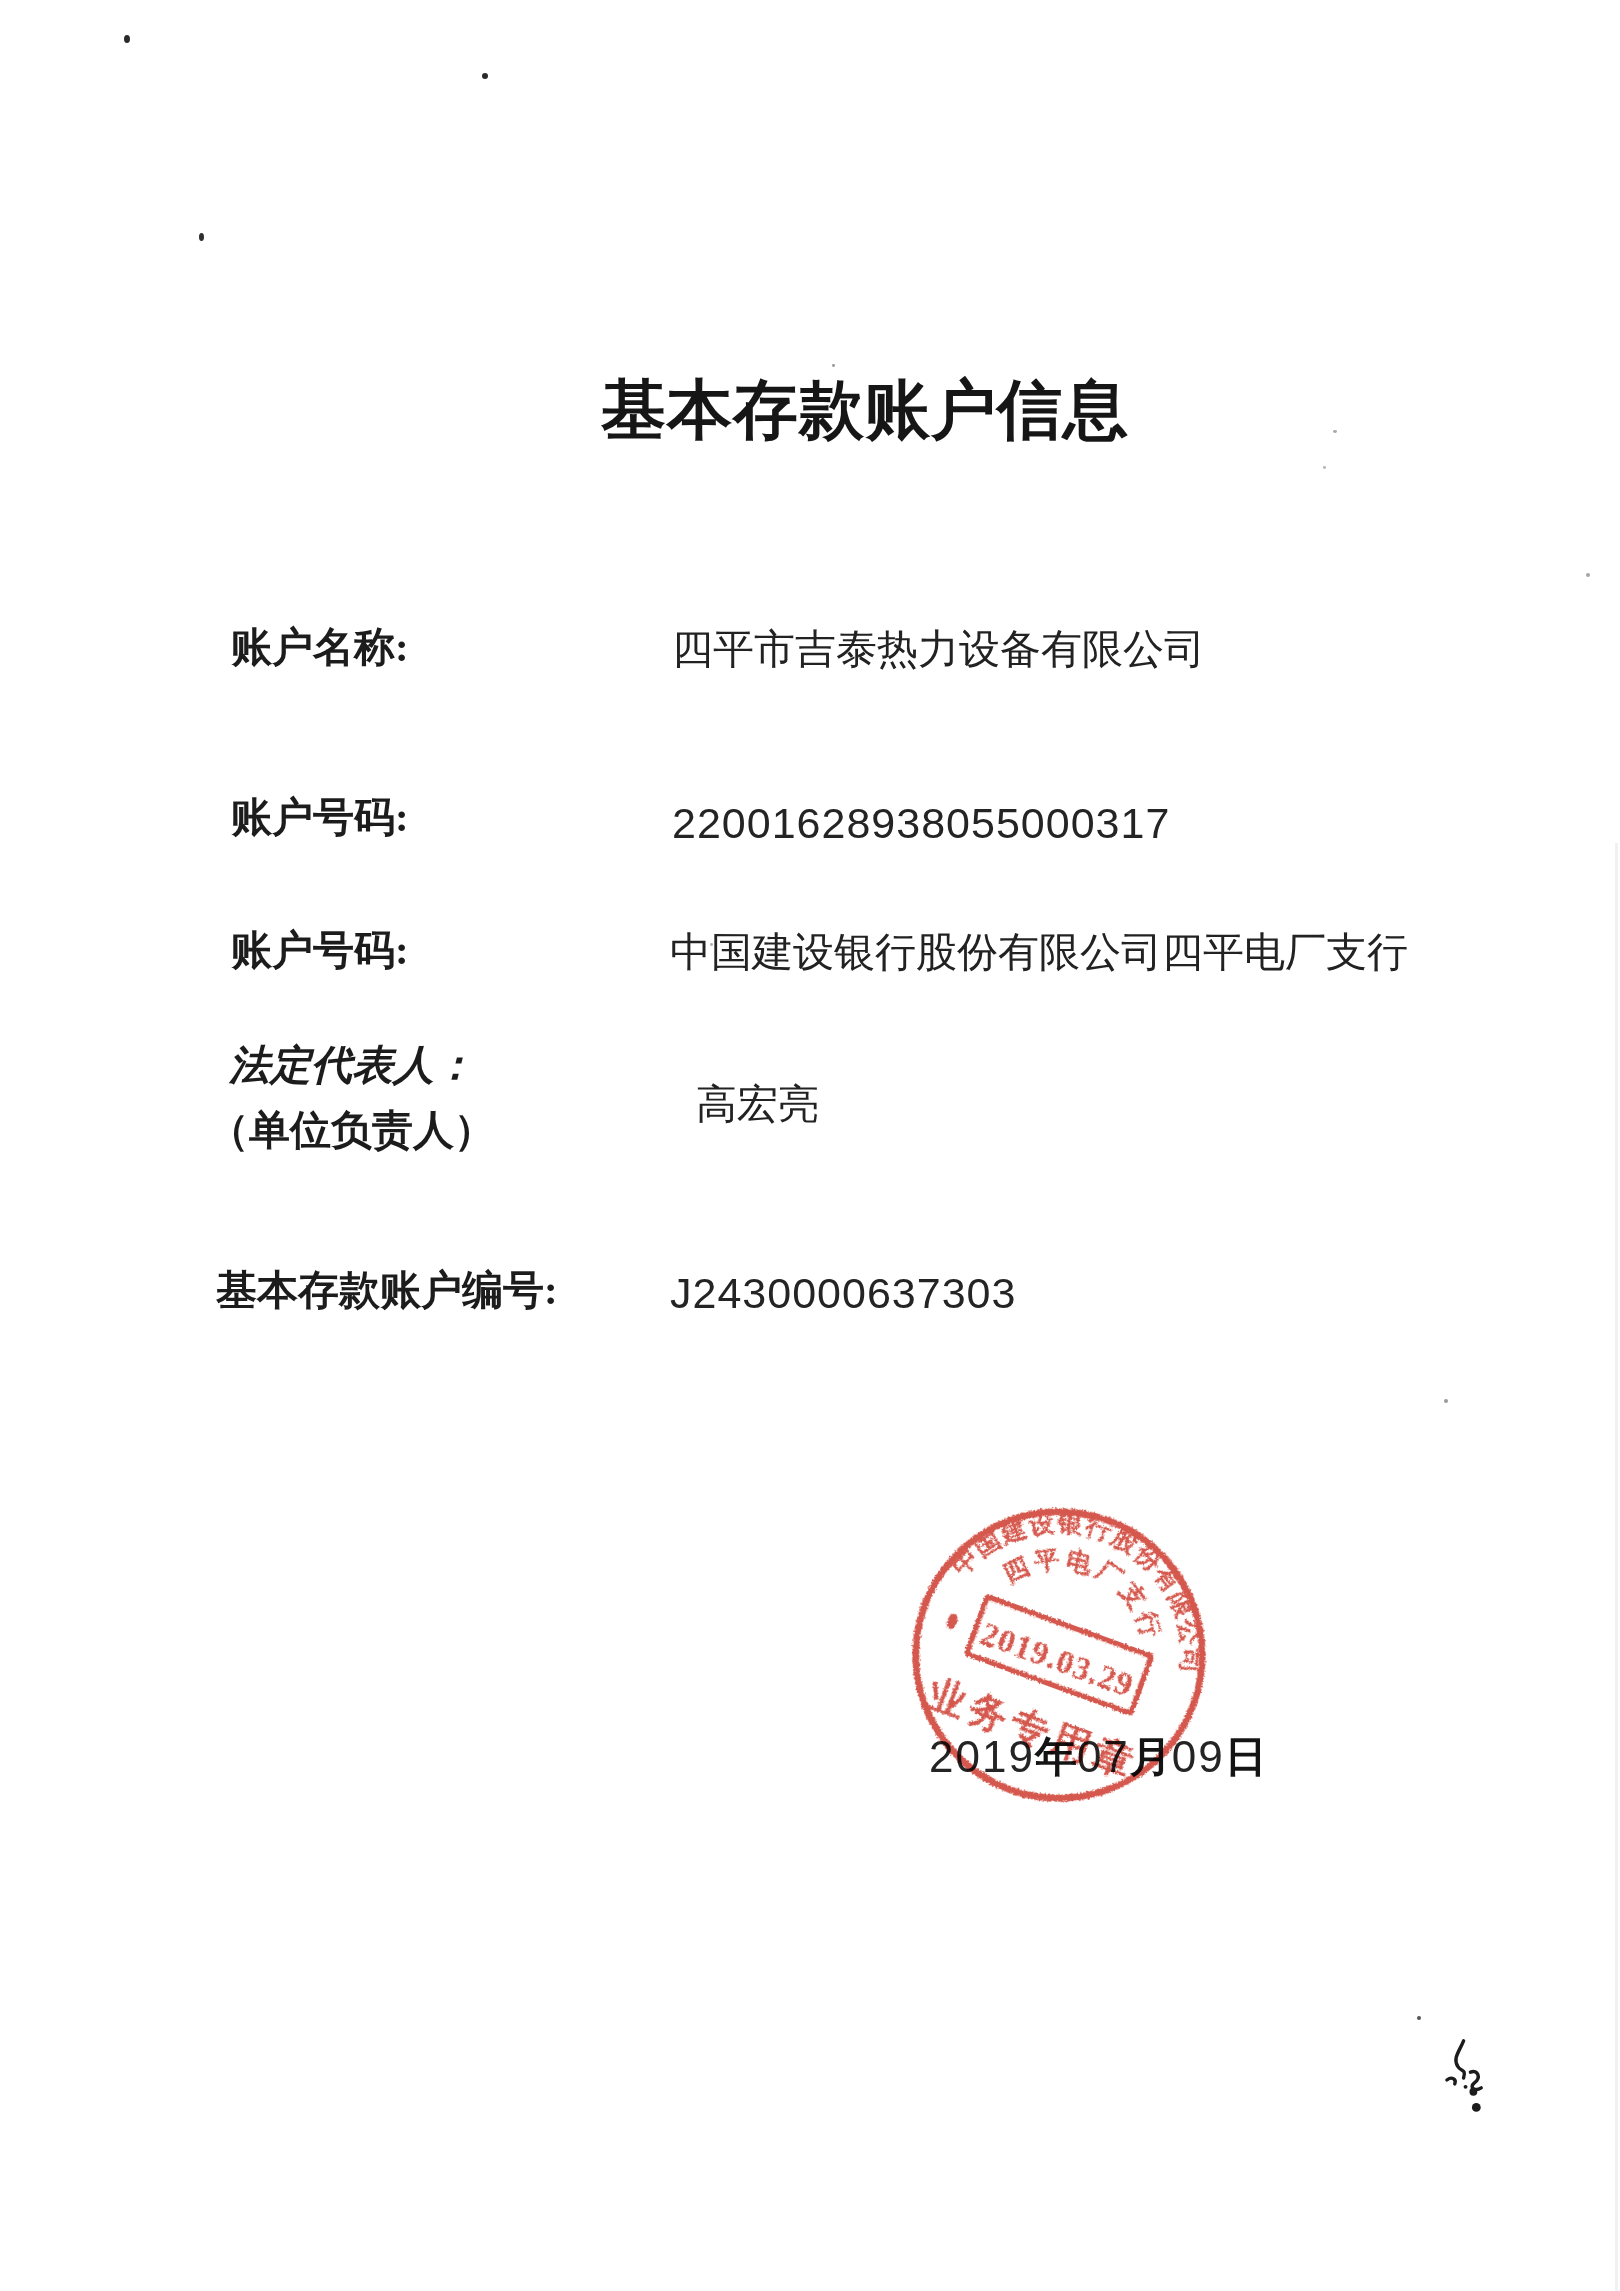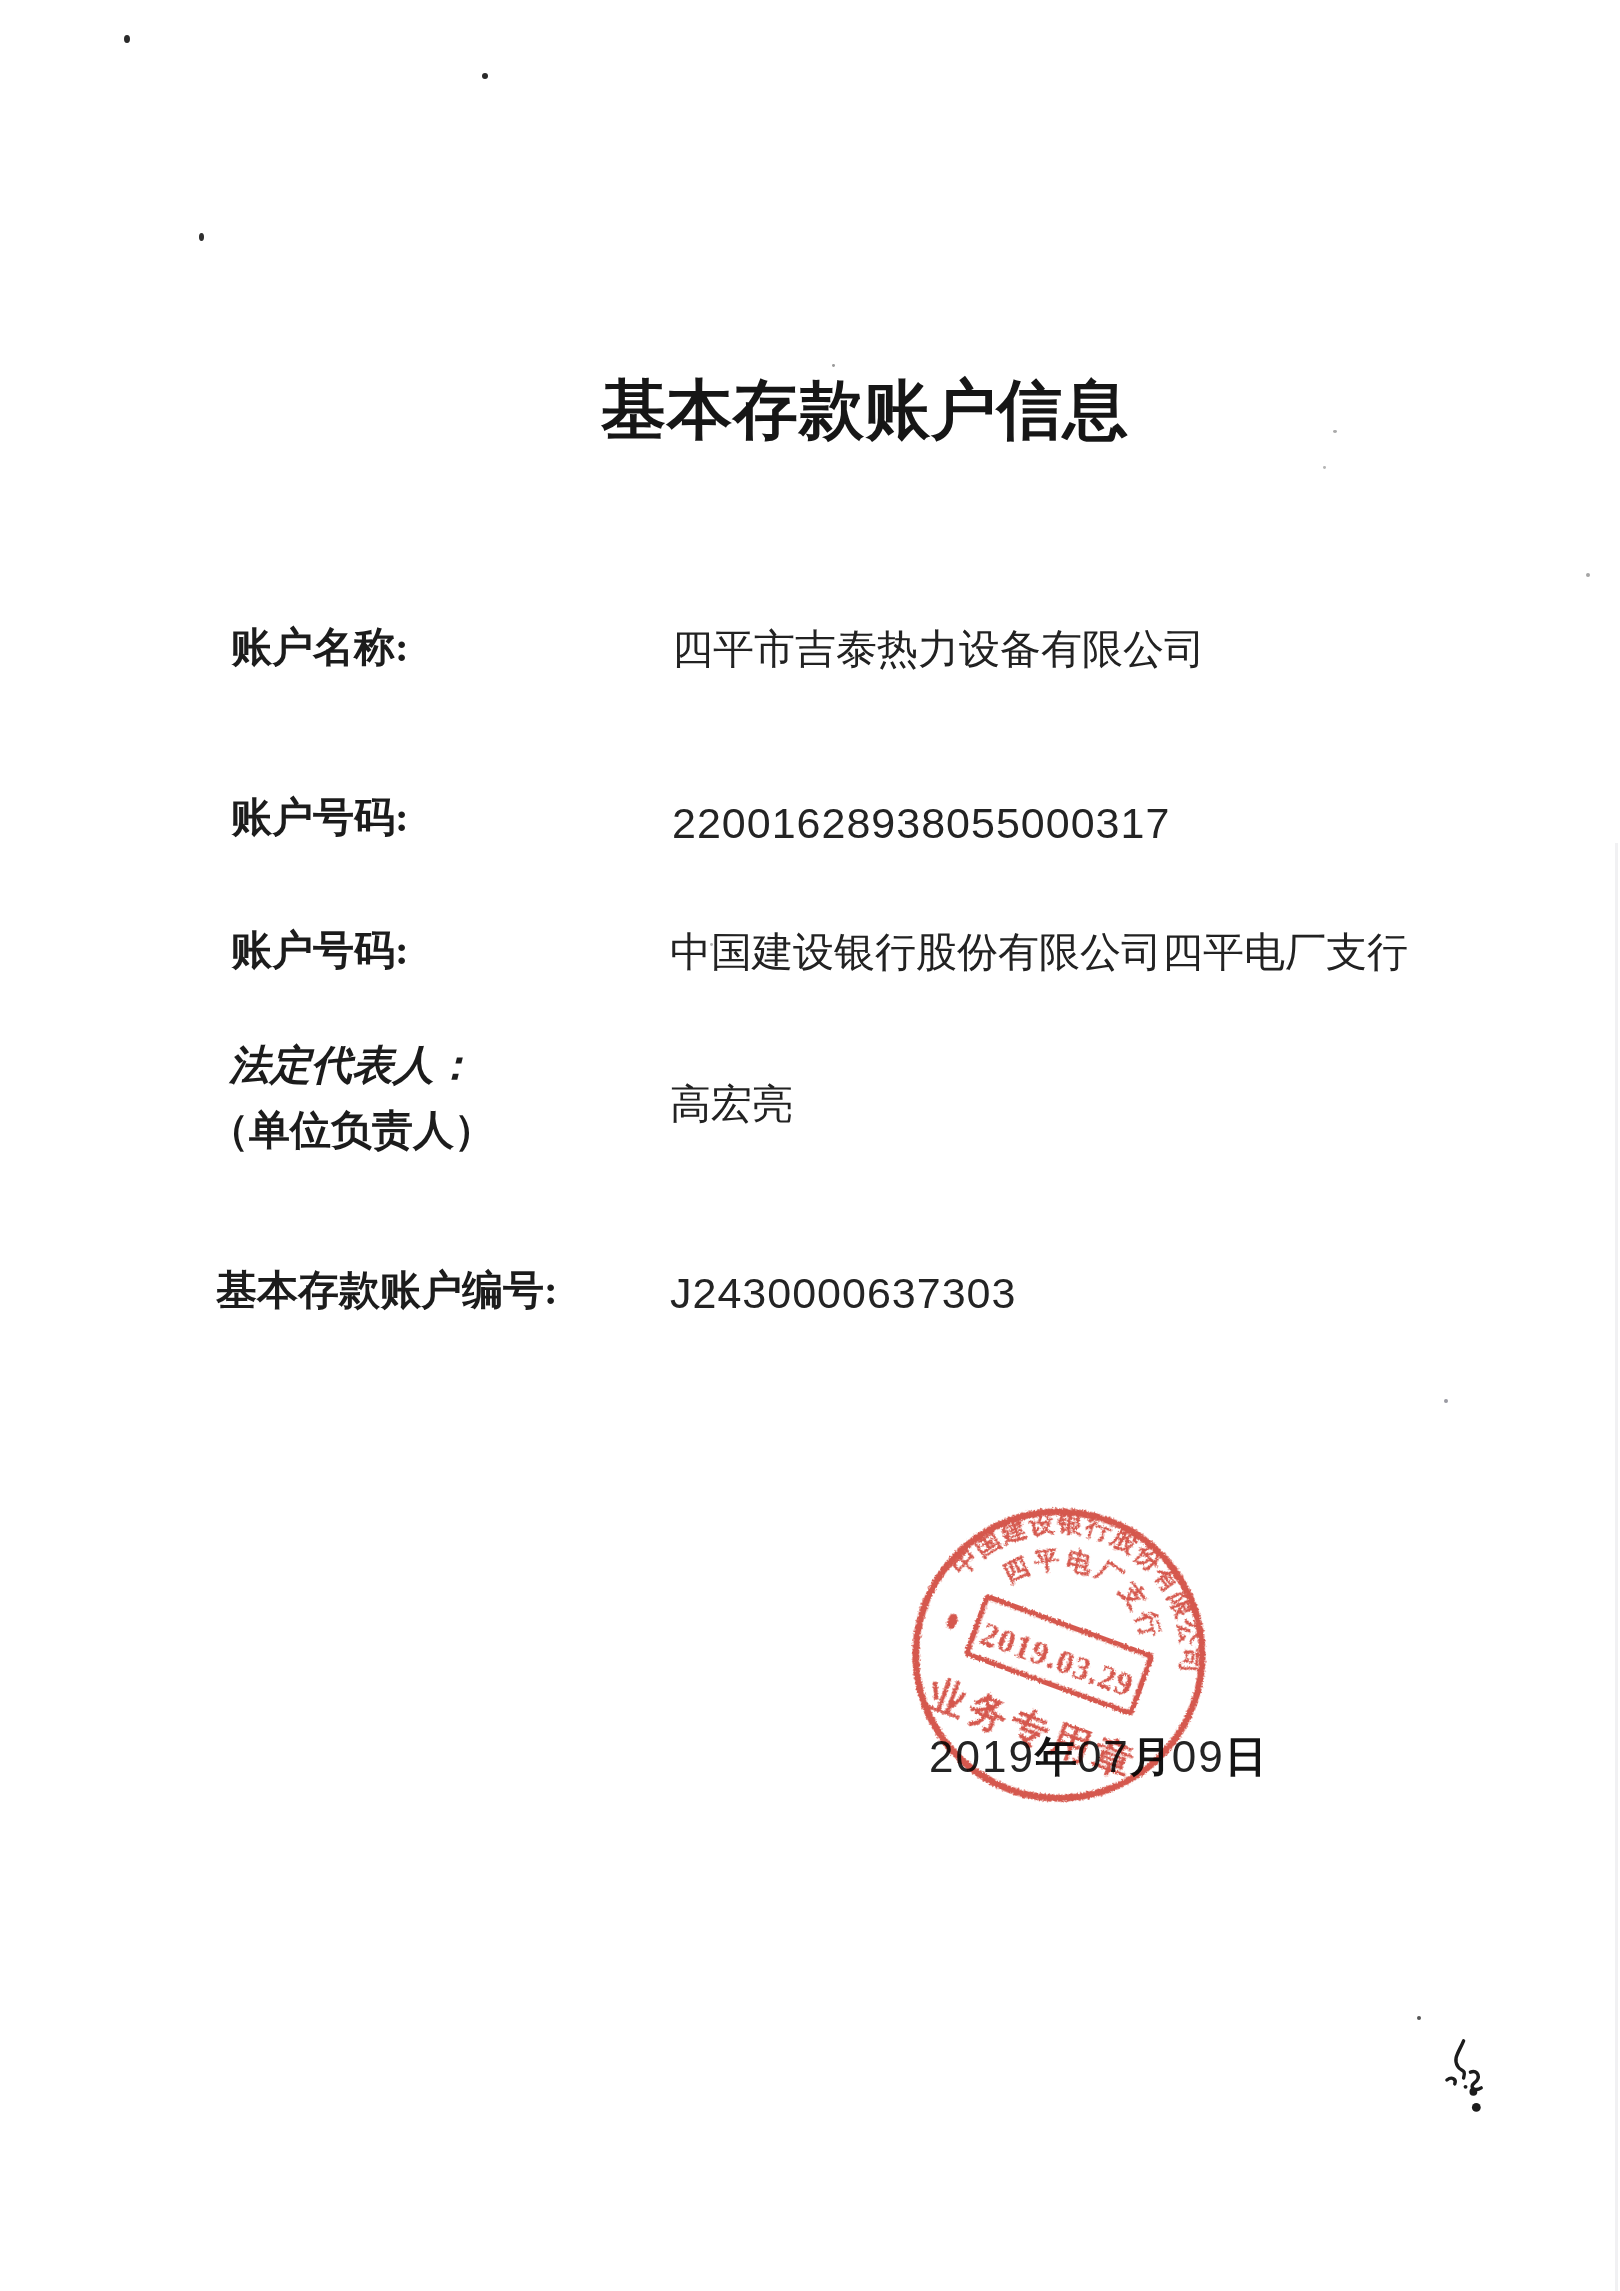--- a/index.html
+++ b/index.html
@@ -51,21 +51,21 @@
   <div class="abs field-value" style="left:672px;top:629px;">四平市吉泰热力设备有限公司</div>
 
   <div class="abs field-label" style="left:231px;top:797px;">账户号码:</div>
   <div class="abs field-value num" style="left:672px;top:802px;font-size:43px;">22001628938055000317</div>
 
   <div class="abs field-label" style="left:231px;top:930px;">账户号码:</div>
   <div class="abs field-value" style="left:670px;top:932px;">中国建设银行股份有限公司四平电厂支行</div>
 
   <div class="abs field-label" style="left:229px;top:1045px;font-style:italic;">法定代表人：</div>
   <div class="abs field-label" style="left:208px;top:1110px;">（单位负责人）</div>
-  <div class="abs field-value" style="left:670px;top:1084px;">高宏亮</div>
+  <div class="abs field-value" style="left:696px;top:1084px;">高宏亮</div>
 
   <div class="abs field-label" style="left:216px;top:1270px;">基本存款账户编号:</div>
   <div class="abs field-value num" style="left:670px;top:1272px;font-size:43px;">J2430000637303</div>
 
   <div class="abs date-line" style="left:929px;top:1735px;">
     <span class="num">2019</span>
     <span>年</span>
     <span class="num">07</span>
     <span>月</span>
     <span class="num">09</span>

